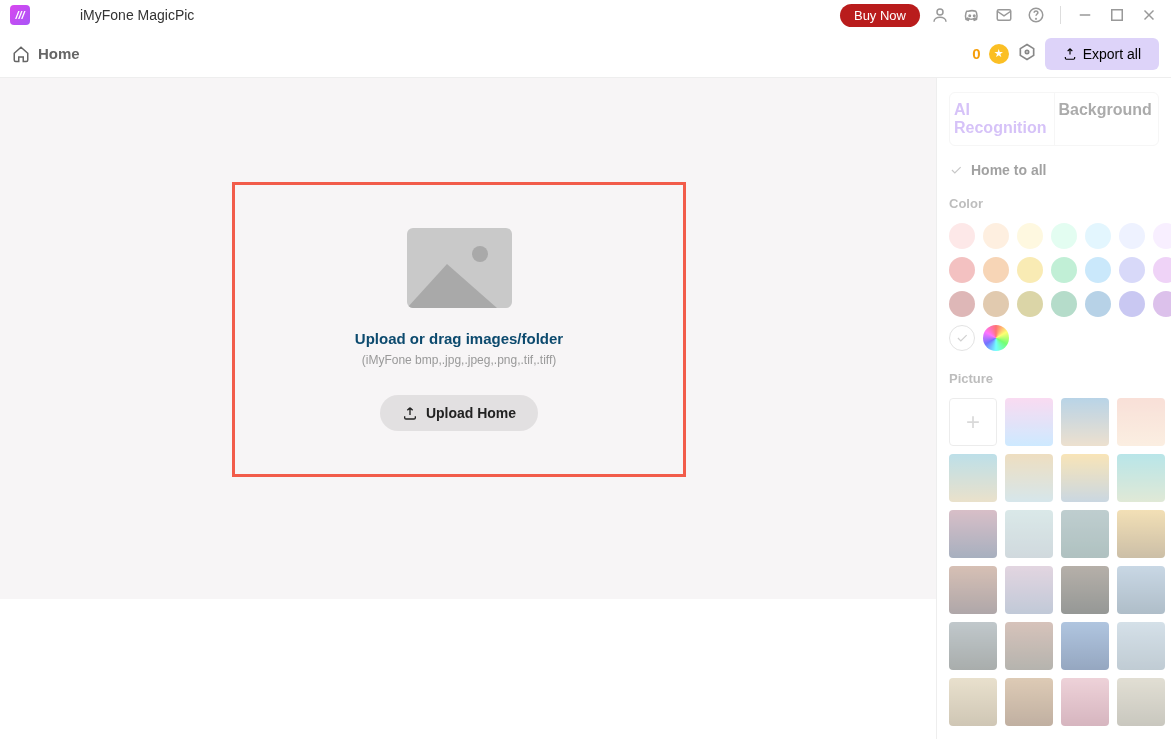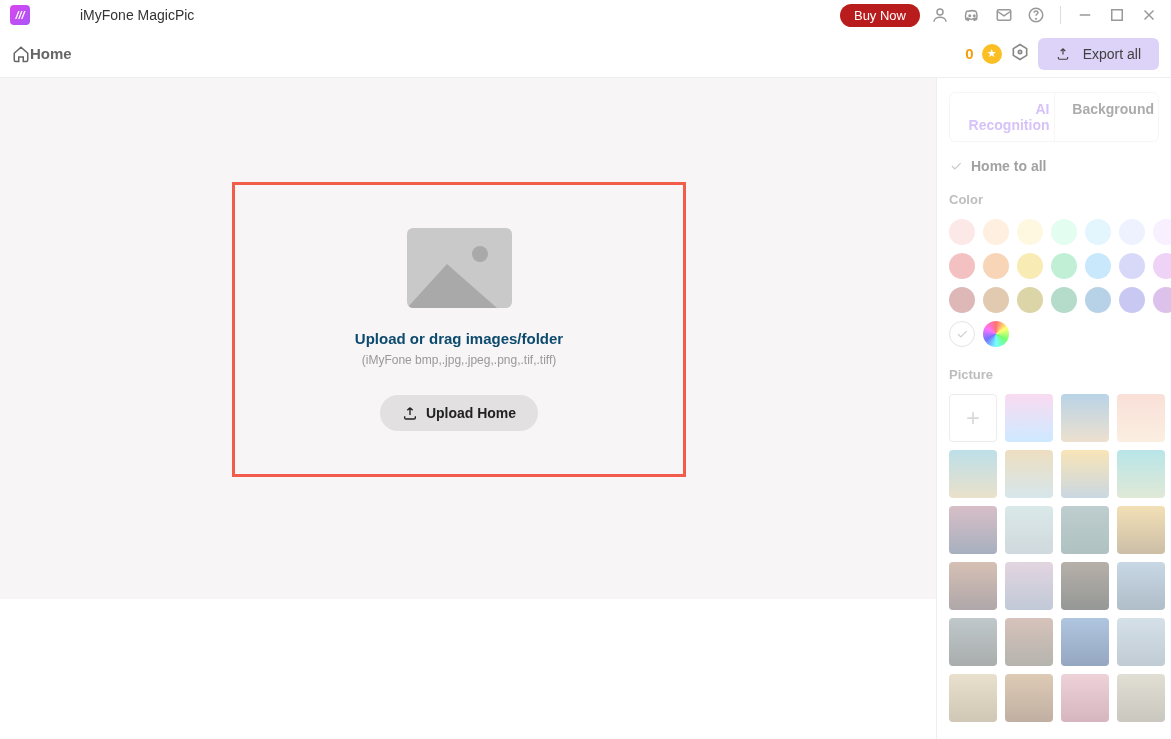--- a/index.html
+++ b/index.html
@@ -10,27 +10,27 @@
 .app-logo { width: 20px; height: 20px; background: linear-gradient(135deg, #d946ef, #a855f7); border-radius: 4px; display: flex; align-items: center; justify-content: center; color: #fff; font-weight: bold; font-size: 11px; font-style: italic; }
 .app-title { margin-left: 10px; font-size: 14px; color: #333; padding-left: 40px; }
 .titlebar-right { margin-left: auto; display: flex; align-items: center; gap: 8px; }
 .buy-now { background: #b91c1c; color: #fff; border-radius: 14px; padding: 4px 14px; font-size: 13px; font-weight: 500; border: none; }
 .title-icon { color: #999; width: 24px; height: 24px; display: flex; align-items: center; justify-content: center; }
 .title-icon svg { width: 18px; height: 18px; }
 .divider-v { width: 1px; height: 18px; background: #ddd; margin: 0 4px; }
 
 
 .header { height: 48px; display: flex; align-items: center; padding: 0 12px; border-bottom: 1px solid #eee; }
-.home-link { display: flex; align-items: center; gap: 0; color: #666; font-weight: 600; font-size: 15px; }
+.home-link { display: flex; align-items: center; gap: 8px; color: #666; font-weight: 600; font-size: 15px; }
 .home-link svg { width: 18px; height: 18px; }
 .header-right { margin-left: auto; display: flex; align-items: center; gap: 8px; }
 .count { color: #f59e0b; font-weight: 700; font-size: 15px; }
 .star-badge { width: 20px; height: 20px; border-radius: 50%; background: #fbbf24; display: flex; align-items: center; justify-content: center; color: #fff; font-size: 11px; }
 .hex-icon svg { width: 20px; height: 20px; color: #888; }
-.export-all { background: #ddd3f9; color: #404040; border-radius: 6px; padding: 8px 18px; font-size: 14px; border: none; display: flex; align-items: center; gap: 13px; }
+.export-all { background: #ddd3f9; color: #000000; border-radius: 6px; padding: 8px 18px; font-size: 14px; border: none; display: flex; align-items: center; gap: 6px; }
 .export-all svg { width: 14px; height: 14px; }
 
 
 .main { display: flex; height: calc(100% - 78px); }
 .canvas { flex: 1; background: #f7f5f6; position: relative; }
 .sidebar { width: 235px; background: #fff; border-left: 1px solid #eee; padding: 14px 12px 0 12px; overflow: hidden; position: relative; }
 .sidebar-fade { position: absolute; inset: 0; background: rgba(255,255,255,0.45); pointer-events: none; }
 .canvas-white { position: absolute; left:0; right:0; bottom:0; height: 140px; background:#fff;}
 
 
@@ -39,21 +39,21 @@
 .img-icon .sun { position: absolute; top: 18px; right: 24px; width: 16px; height: 16px; border-radius: 50%; background: #a9a9a9; }
 .img-icon .mtn { position: absolute; bottom: 0; left: 0; width: 0; height: 0; border-left: 40px solid transparent; border-right: 50px solid transparent; border-bottom: 44px solid #a9a9a9; }
 .upload-title { margin-top: 22px; font-weight: 700; color: #0c4a6e; font-size: 15px; text-align: right; }
 .upload-sub { margin-top: 6px; color: #999; font-size: 12px; }
 .upload-btns { margin-top: 28px; display: flex; gap: 18px; }
 .pill-btn { background: #e2e0e1; border-radius: 22px; border: none; padding: 10px 22px; font-weight: 600; font-size: 14px; display: flex; align-items: center; gap: 8px; color: #222; }
 .pill-btn svg { width: 16px; height: 16px; }
 
 
 .tabs { display: flex; border: 1px solid #eee; border-radius: 6px; overflow: hidden; margin-bottom: 16px; }
-.tab { flex: 1; text-align: right; padding: 8px 4px; font-size: 14px; font-weight: 600; color: #666; }
+.tab { flex: 1; text-align: left; padding: 8px 4px; font-size: 16px; font-weight: 600; color: #666; }
 .tab.active { color: #b491f3; border-right: 1px solid #eee; }
 
 .apply-row { display: flex; align-items: center; gap: 8px; color: #555; font-size: 14px; font-weight: 600; margin-bottom: 18px; }
 .apply-row svg { width: 14px; height: 14px; color: #999; }
 
 .section-label { color: #888; font-size: 13px; font-weight: 600; margin-bottom: 12px; }
 
 
 .swatches { display: grid; grid-template-columns: repeat(7, 26px); gap: 8px; margin-bottom: 20px; }
 .swatch { width: 26px; height: 26px; border-radius: 50%; }

